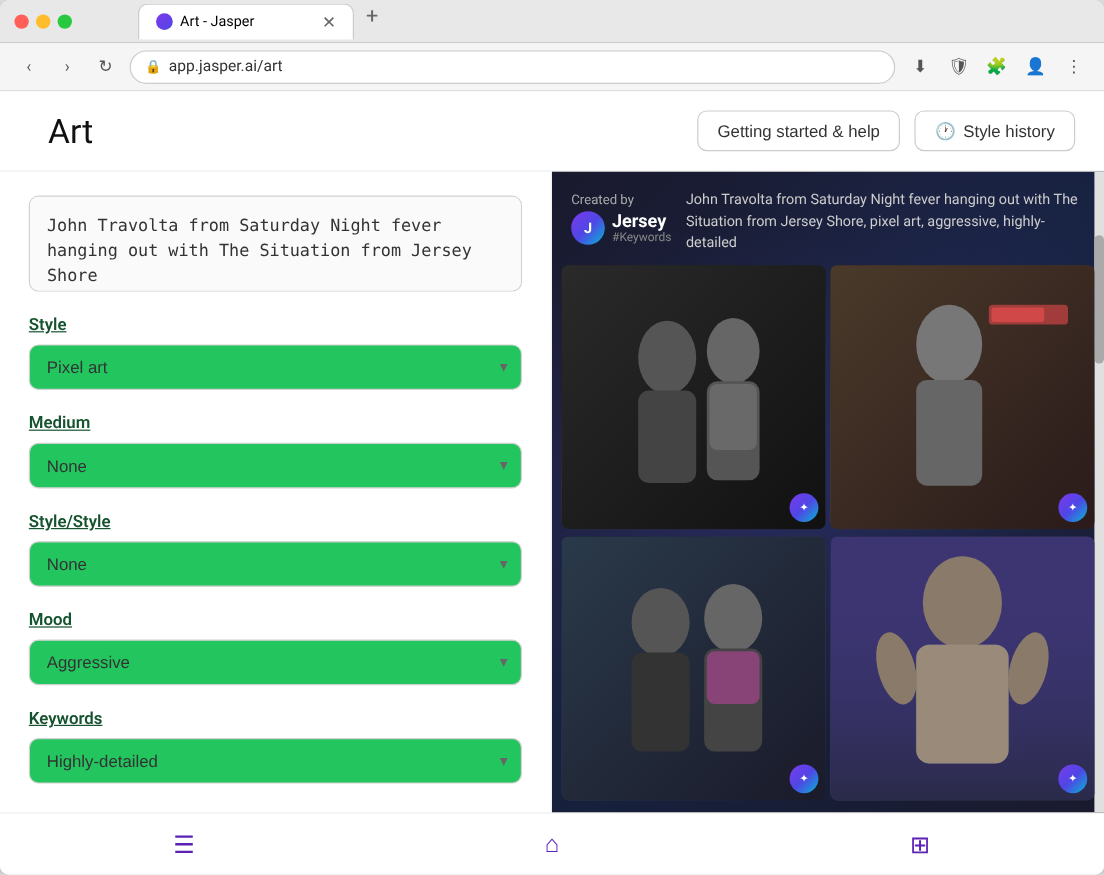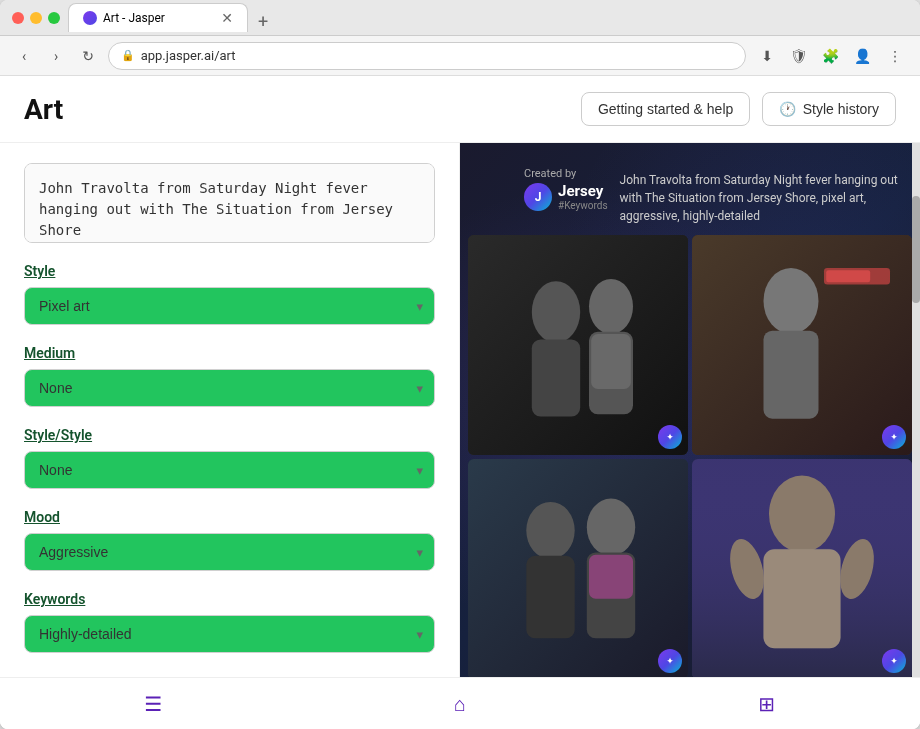--- a/index.html
+++ b/index.html
@@ -40,23 +40,24 @@
     .dot {
       width: 12px; height: 12px;
       border-radius: 50%;
     }
     .dot-red { background: #ff5f57; }
     .dot-yellow { background: #ffbd2e; }
     .dot-green { background: #28c940; }
 
     .tab-bar {
       display: flex;
-      align-items: flex-end;
+      align-items: flex-start;
       gap: 4px;
       flex: 1;
+      margin-left: 47px;
     }
 
     .tab-active {
       background: #fff;
       border-radius: 8px 8px 0 0;
       padding: 6px 14px;
       font-size: 12px;
       display: flex;
       align-items: center;
       gap: 6px;
@@ -142,23 +143,24 @@
     .app-header {
       display: flex;
       align-items: center;
       padding: 16px 24px;
       border-bottom: 1px solid #eee;
       gap: 12px;
     }
 
     .app-title {
       font-size: 28px;
-      font-weight: 700;
+      font-weight: 400;
       color: #111;
       flex: 1;
+      margin-left: 16px;
     }
 
     .header-btn {
       border: 1.5px solid #ccc;
       background: #fff;
       border-radius: 8px;
       padding: 8px 16px;
       font-size: 14px;
       font-weight: 500;
       color: #333;
@@ -247,27 +249,26 @@
       content: '';
       position: absolute;
       top: 0; left: 0; right: 0; bottom: 0;
       background: 
         radial-gradient(ellipse at 30% 50%, rgba(139, 92, 246, 0.15) 0%, transparent 60%),
         radial-gradient(ellipse at 70% 30%, rgba(99, 102, 241, 0.1) 0%, transparent 50%);
       pointer-events: none;
     }
 
     .result-header {
-      padding: 24px 16px 10px;
-      display: flex;
-      align-items: flex-start;
+      padding: 10px 16px 10px;
+      display: flex;
+      align-items: center;
       gap: 12px;
       position: relative;
       z-index: 1;
-      margin-left: 48px;
     }
 
     .created-by-section {
       display: flex;
       flex-direction: column;
       gap: 2px;
       min-width: 80px;
     }
 
     .created-by-label {

